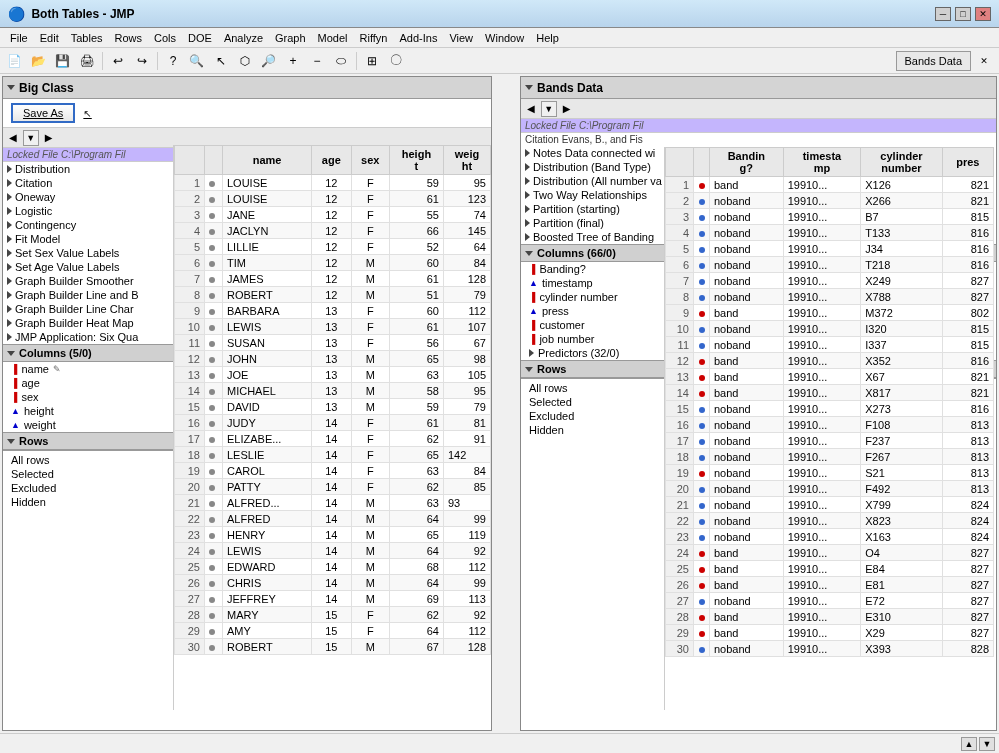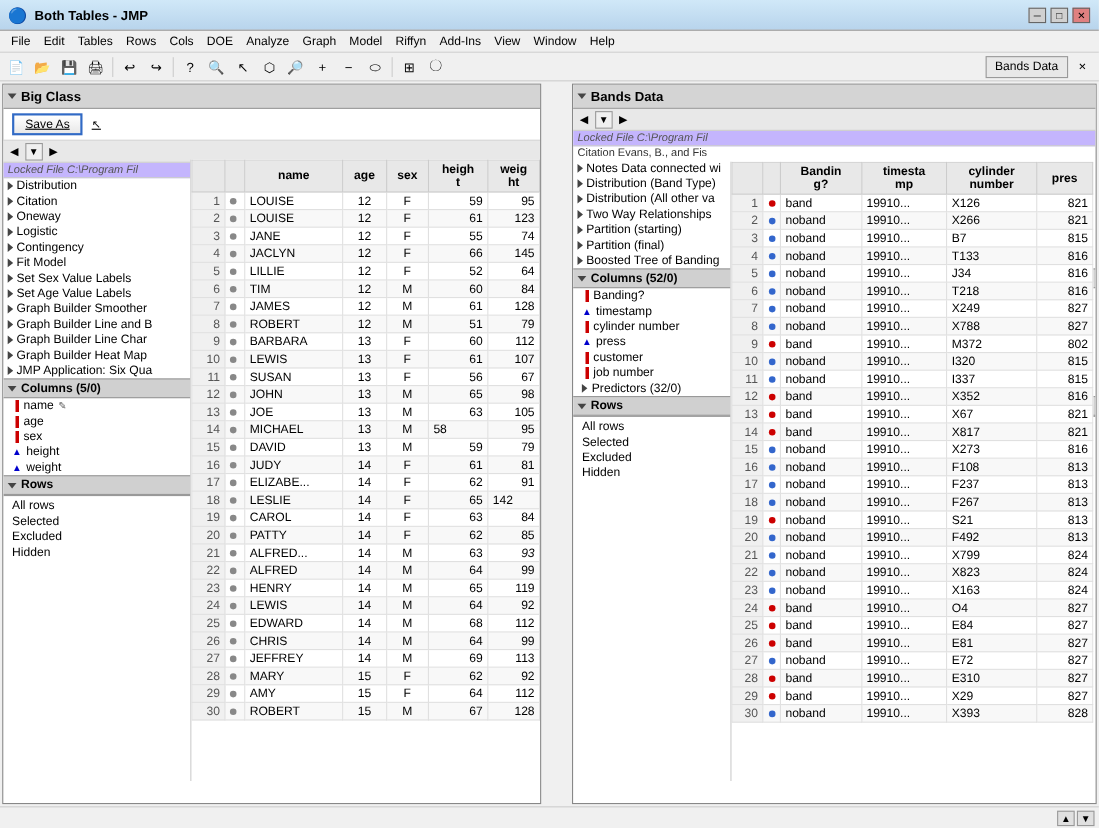--- a/index.html
+++ b/index.html
@@ -569,21 +569,21 @@
     <td style="text-align:center;">M</td>
     <td style="text-align:right;">63</td>
     <td style="text-align:right;">105</td>
   </tr>
             <tr>
     <td class="row-num">14</td>
     <td><span class="dot-gray"></span></td>
     <td>MICHAEL</td>
     <td style="text-align:center;">13</td>
     <td style="text-align:center;">M</td>
-    <td style="text-align:left;">58</td>
+    <td style="text-align:right;">58</td>
     <td style="text-align:right;">95</td>
   </tr>
             <tr>
     <td class="row-num">15</td>
     <td><span class="dot-gray"></span></td>
     <td>DAVID</td>
     <td style="text-align:center;">13</td>
     <td style="text-align:center;">M</td>
     <td style="text-align:right;">59</td>
     <td style="text-align:right;">79</td>
@@ -633,21 +633,21 @@
     <td style="text-align:right;">62</td>
     <td style="text-align:right;">85</td>
   </tr>
             <tr>
     <td class="row-num">21</td>
     <td><span class="dot-gray"></span></td>
     <td>ALFRED...</td>
     <td style="text-align:center;">14</td>
     <td style="text-align:center;">M</td>
     <td style="text-align:right;">63</td>
-    <td style="text-align:right;font-style:italic;">93</td>
+    <td style="text-align:left;">93</td>
   </tr>
             <tr>
     <td class="row-num">22</td>
     <td><span class="dot-gray"></span></td>
     <td>ALFRED</td>
     <td style="text-align:center;">14</td>
     <td style="text-align:center;">M</td>
     <td style="text-align:right;">64</td>
     <td style="text-align:right;">99</td>
   </tr>
@@ -752,21 +752,21 @@
           <div class="script-item">
             <div class="triangle-small"></div>
             <span>Notes   Data connected wi</span>
           </div>
           <div class="script-item">
             <div class="triangle-small"></div>
             <span>Distribution (Band Type)</span>
           </div>
           <div class="script-item">
             <div class="triangle-small"></div>
-            <span>Distribution (All other va</span>
+            <span>Distribution (All number va</span>
           </div>
           <div class="script-item">
             <div class="triangle-small"></div>
             <span>Two Way Relationships</span>
           </div>
           <div class="script-item">
             <div class="triangle-small"></div>
             <span>Partition (starting)</span>
           </div>
           <div class="script-item">
@@ -774,21 +774,21 @@
             <span>Partition (final)</span>
           </div>
           <div class="script-item">
             <div class="triangle-small"></div>
             <span>Boosted Tree of Banding</span>
           </div>
         </div>
 
         <div class="section-header">
           <div class="triangle-down-small"></div>
-          <span>Columns (52/0)</span>
+          <span>Columns (66/0)</span>
         </div>
 
         <div>
           <div class="col-item">
             <span style="color:#cc0000; font-size:9px; font-weight:bold;">▐</span>
             <span>Banding?</span>
           </div>
           <div class="col-item">
             <span style="color:#0000cc; font-size:9px; font-weight:bold;">▲</span>
             <span>timestamp</span>

